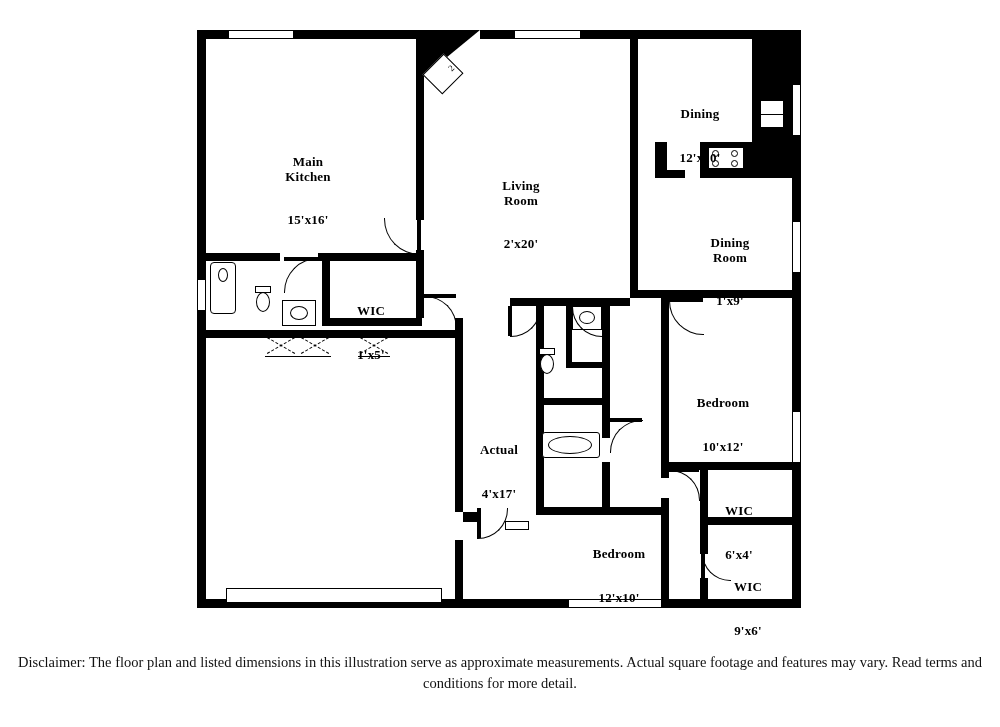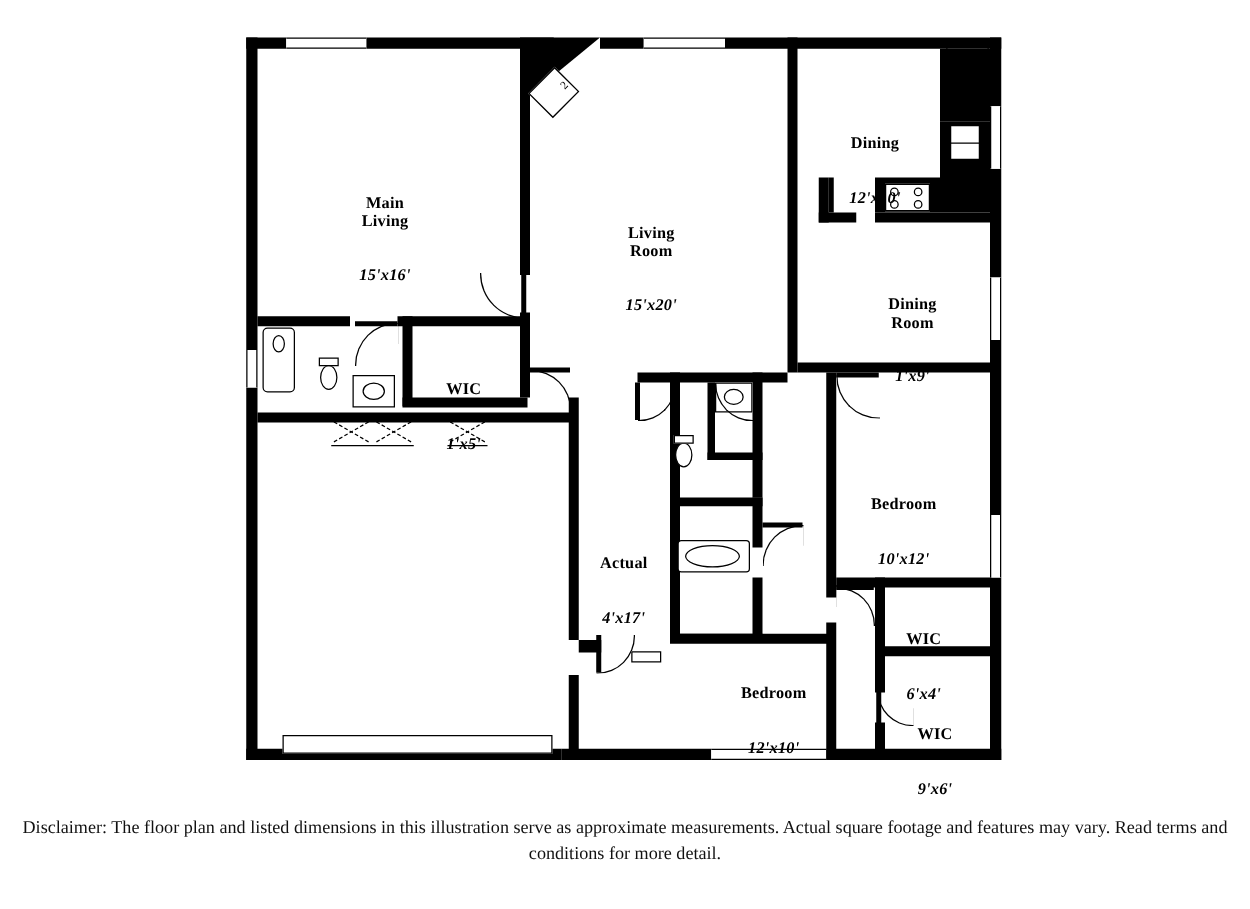--- a/index.html
+++ b/index.html
@@ -32,21 +32,20 @@
     position: absolute;
     text-align: center;
     font-weight: bold;
     line-height: 1.12;
     font-size: 13px;
     white-space: pre;
     letter-spacing: 0.2px;
   }
   .room-label .dim {
     font-weight: bold;
-    font-style: italic;
   }
   .disclaimer {
     position: absolute;
     left: 0;
     top: 652px;
     width: 1000px;
     text-align: center;
     font-size: 14.5px;
     line-height: 1.45;
     color: #111;
@@ -268,28 +267,28 @@
 
   <div class="arc" style="left:702px; top:552px; width:28px; height:28px; border-radius:0 0 0 28px; border-top:none; border-right:none;"></div>
   <div class="swing" style="left:701px; top:552px; width:4px; height:28px;"></div>
 
   <div class="arc" style="left:477px; top:508px; width:30px; height:30px; border-radius:0 0 30px 0; border-top:none; border-left:none;"></div>
   <div class="swing" style="left:477px; top:508px; width:4px; height:30px;"></div>
   <div class="fixture" style="left:505px; top:521px; width:24px; height:9px;"></div>
 
   <div class="room-label" style="left:243px; top:126px; width:130px;">
     <div>Main
-Living</div>
+Kitchen</div>
     <div class="dim">15'x16'</div>
   </div>
 
   <div class="room-label" style="left:456px; top:150px; width:130px;">
     <div>Living
 Room</div>
-    <div class="dim">15'x20'</div>
+    <div class="dim">2'x20'</div>
   </div>
 
   <div class="room-label" style="left:635px; top:78px; width:130px;">
     <div>Dining</div>
     <div class="dim">12'x10'</div>
   </div>
 
   <div class="room-label" style="left:665px; top:207px; width:130px;">
     <div>Dining
 Room</div>

